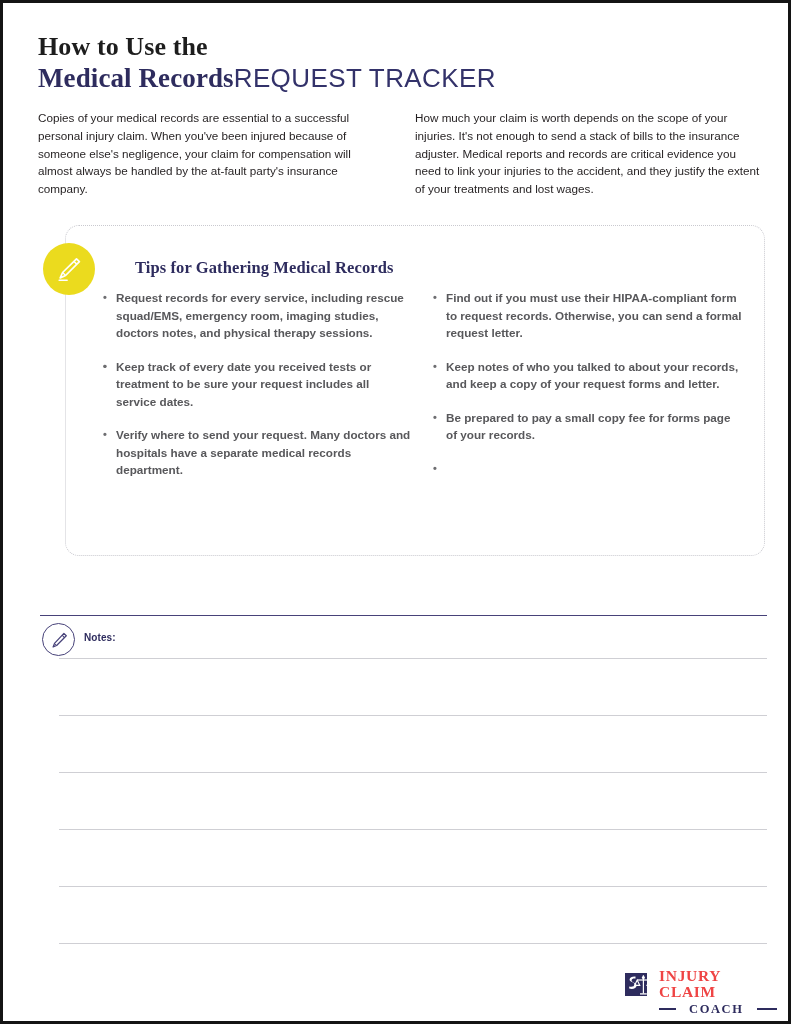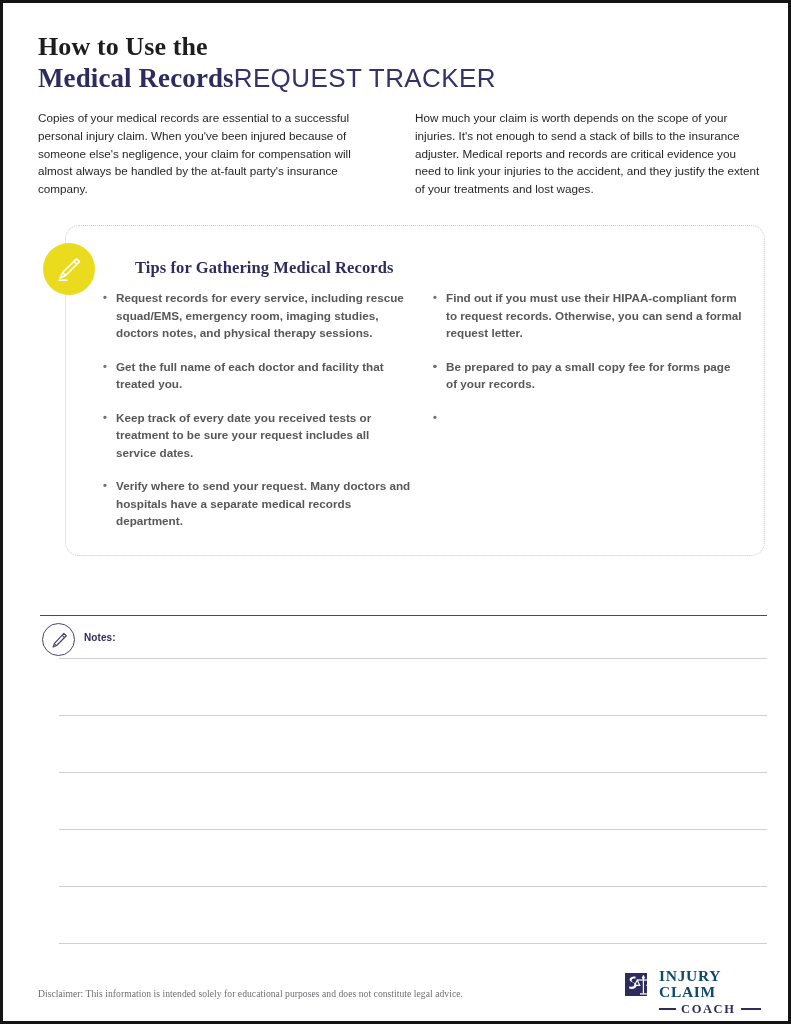--- a/index.html
+++ b/index.html
@@ -215,29 +215,29 @@
   }
   .logo-text {
     position: absolute;
     left: 34px;
     top: 0;
   }
   .logo-name {
     font-family: "Liberation Serif", serif;
     font-size: 15.5px;
     font-weight: 700;
-    color: #0c4a6e;
+    color: #ef4444;
     letter-spacing: 0.7px;
     line-height: 1.05;
   }
   .logo-sub-row {
     display: flex;
     align-items: center;
     margin-top: 2px;
-    gap: 5px;
+    gap: 13px;
   }
   .logo-rule {
     height: 2px;
     background: #2e2c5e;
     flex: 0 0 auto;
   }
   .logo-rule.l { width: 17px; }
   .logo-rule.r { width: 20px; }
   .logo-sub {
     font-family: "Liberation Serif", serif;
@@ -267,40 +267,40 @@
     <div class="tips-box">
       <div class="tips-cols">
         <div class="tips-col left">
           <ul class="tips-list">
             <li>
               <span class="bullet">•</span>
               <span>Request records for every service, including rescue squad/EMS, emergency room, imaging studies, doctors notes, and physical therapy sessions.</span>
             </li>
             <li>
               <span class="bullet">•</span>
-              <span>Get the full name of each doctor and facility that treated you.</span>
             </li>
             <li>
               <span class="bullet">•</span>
               <span>Keep track of every date you received tests or treatment to be sure your request includes all service dates.</span>
             </li>
             <li>
               <span class="bullet">•</span>
               <span>Verify where to send your request. Many doctors and hospitals have a separate medical records department.</span>
             </li>
           </ul>
         </div>
         <div class="tips-col right">
           <ul class="tips-list">
             <li>
               <span class="bullet">•</span>
               <span>Find out if you must use their HIPAA-compliant form to request records. Otherwise, you can send a formal request letter.</span>
             </li>
             <li>
               <span class="bullet">•</span>
+              <span>Keep notes of who you talked to about your records, and keep a copy of your request forms and letter.</span>
             </li>
             <li>
               <span class="bullet">•</span>
               <span>Be prepared to pay a small copy fee for forms page of your records.</span>
             </li>
             <li>
               <span class="bullet">•</span>
             </li>
           </ul>
         </div>
@@ -329,21 +329,20 @@
       <div class="notes-label">Notes:</div>
 
       <div class="note-line" style="top:43px"></div>
       <div class="note-line" style="top:100px"></div>
       <div class="note-line" style="top:157px"></div>
       <div class="note-line" style="top:214px"></div>
       <div class="note-line" style="top:271px"></div>
       <div class="note-line" style="top:328px"></div>
     </div>
 
-    <div class="disclaimer">Disclaimer: This information is intended solely for educational purposes and does not constitute legal advice.</div>
 
     <div class="logo">
       <div class="logo-mark">
         <svg width="30" height="28" viewBox="0 0 30 28">
           <rect x="0" y="2" width="22" height="23" fill="#2e2c5e"></rect>
           <path d="M10.5 5.5 C7.6 5.2 4.6 6.3 4.6 8.6 C4.6 11.3 9.6 11.2 9.6 13.6 C9.6 15.6 6.6 16.3 4.2 15.5 L4.2 17.6 C7.2 18.6 11.6 17.8 11.6 14.6 C11.6 11.6 6.6 11.6 6.6 9.4 C6.6 7.7 8.9 7.1 10.5 7.6 Z" fill="#ffffff"></path>
           <path d="M18.4 4.2 L18.4 22.5" stroke="#ffffff" stroke-width="1.2"></path>
           <path d="M12.2 9.0 L24.6 9.0" stroke="#ffffff" stroke-width="1.2"></path>
           <path d="M12.2 9.0 L9.6 14.4 L14.8 14.4 Z" fill="none" stroke="#ffffff" stroke-width="1.1"></path>
           <path d="M24.6 9.0 L22.0 14.4 L27.2 14.4 Z" fill="none" stroke="#ffffff" stroke-width="1.1"></path>

